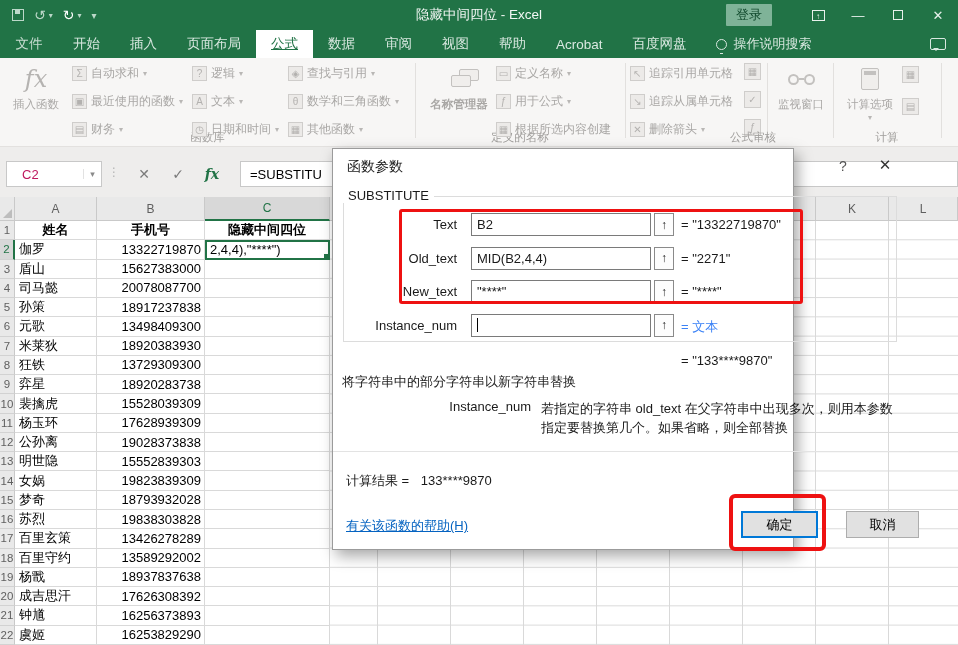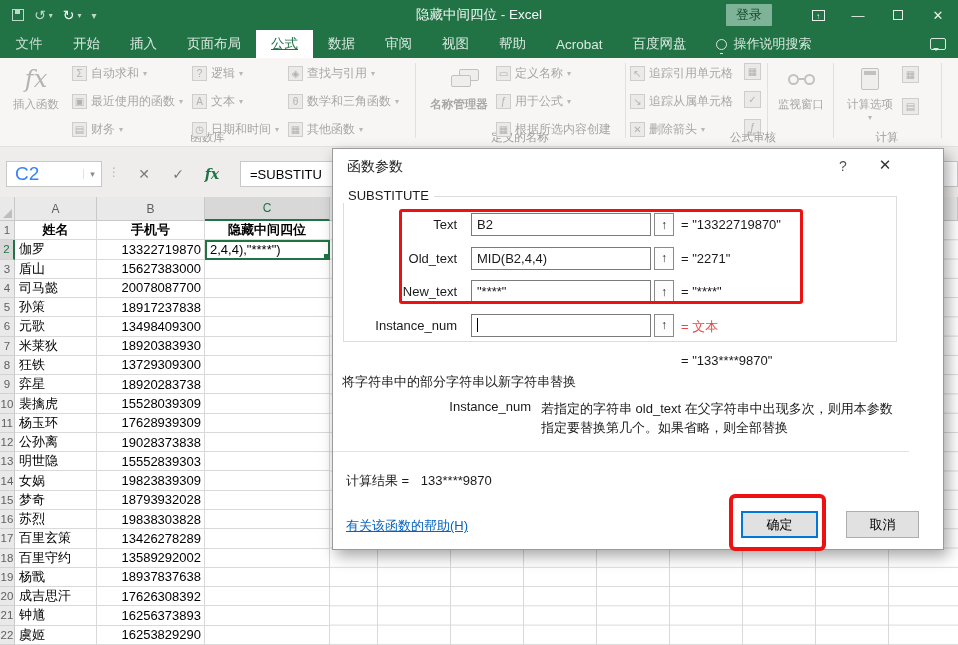--- a/index.html
+++ b/index.html
@@ -48,21 +48,21 @@
   .glasses { display:flex; align-items:center; }
   .glasses i { width:11px; height:11px; border:2px solid #c3c1bf; border-radius:50%; }
   .glasses s { width:5px; border-top:2px solid #c3c1bf; }
   .calcic { width:18px; height:22px; border:1.5px solid #c3c1bf; border-radius:2px; position:relative; background:#f0eeec; }
   .calcic::after { content:""; position:absolute; left:2px; top:2px; right:2px; height:4px; background:#c3c1bf; }
   .sicon { position:absolute; width:17px; height:17px; border:1px solid #cfcdcb; background:#eceae8; color:#b3b1af; font-size:10px; display:flex; align-items:center; justify-content:center; }
 
   
   .fbar { position:absolute; left:0; top:147px; width:958px; height:50px; background:#eeedec; }
   .namebox { position:absolute; left:6px; top:14px; width:96px; height:26px; background:#fff; border:1px solid #c8c8c8; display:flex; align-items:center; }
-  .namebox .nm { padding-left:8px; font-size:19px; color:#3b82f6; }
+  .namebox .nm { padding-left:15px; font-size:13px; color:#be185d; }
   .namebox .dd { margin-left:auto; width:18px; text-align:center; color:#8a8a8a; font-size:9px; border-left:1px solid #e2e2e2; }
   .fdots { position:absolute; left:108px; top:18px; color:#b5b5b5; font-size:12px; letter-spacing:1px; }
   .fbtn { position:absolute; top:16px; width:24px; height:22px; display:flex; align-items:center; justify-content:center; font-size:14px; color:#7a7a7a; }
   .fx-btn { font-family:"DejaVu Serif",serif; font-style:italic; color:#217346; font-weight:bold; font-size:14px; }
   .ffield { position:absolute; left:240px; top:14px; right:0; height:26px; background:#fff; border:1px solid #c8c8c8; display:flex; align-items:center; padding-left:9px; font-size:13px; color:#000; }
 
   
   .sheet { position:absolute; left:0; top:197px; width:958px; height:448px; background:#fff; }
   .hdrrow { position:absolute; left:0; top:0; height:24px; width:958px; display:flex; }
   .hcell { height:24px; border-right:1px solid #c9c9c9; border-bottom:1px solid #c9c9c9; background:#e9e9e9; color:#5f5f5f; font-size:12px; display:flex; align-items:center; justify-content:center; flex:none; }
@@ -81,32 +81,32 @@
   .rn.sel { background:#d8d8d8; border-right:2px solid #217346; color:#217346; }
   .cell { border-right:1px solid #d9d9d9; border-bottom:1px solid #d9d9d9; font-size:13px; color:#000; display:flex; align-items:center; overflow:hidden; white-space:nowrap; }
   .cA { width:82px; padding-left:4px; }
   .cB { width:108px; justify-content:flex-end; padding-right:3px; }
   .cC { width:125px; padding-left:4px; }
   .hdr1 { font-weight:bold; justify-content:center; padding:0; }
   .active-cell { position:relative; border:2px solid #217346 !important; padding-left:3px; background:#fff; }
   .active-cell::after { content:""; position:absolute; right:-2px; bottom:-2px; width:5px; height:5px; background:#217346; border:1px solid #fff; }
 
   
-  .dialog { position:absolute; left:332px; top:148px; width:612px; height:402px; background:#fff; border:1px solid #9b9b9b; box-shadow:4px 6px 14px rgba(0,0,0,.35); z-index:10; font-size:13px; color:#1a1a1a; }
+  .dialog { position:absolute; left:332px; top:148px; width:462px; height:402px; background:#fff; border:1px solid #9b9b9b; box-shadow:4px 6px 14px rgba(0,0,0,.35); z-index:10; font-size:13px; color:#1a1a1a; }
   .dlg-title { position:absolute; left:14px; top:9px; font-size:14px; }
   .dlg-help { position:absolute; top:9px; left:498px; width:24px; text-align:center; color:#555; font-size:14px; }
   .dlg-close { position:absolute; top:7px; left:538px; width:28px; text-align:center; color:#333; font-size:15px; }
   .groupbox { position:absolute; left:10px; top:47px; width:554px; height:146px; border:1px solid #dcdcdc; }
   .groupbox-label { position:absolute; left:10px; top:39px; background:#fff; padding:0 5px; font-size:13px; color:#1a1a1a; z-index:2; }
   .prow { position:absolute; left:0; width:576px; height:24px; }
   .plabel { position:absolute; left:0; top:4px; width:124px; text-align:right; }
   .pfield { position:absolute; left:138px; top:0; width:180px; height:23px; border:1px solid #7a7a7a; background:#fff; padding-left:5px; display:flex; align-items:center; font-size:13px; }
   .pcollapse { position:absolute; left:321px; top:0; width:20px; height:23px; border:1px solid #8a8a8a; background:#fdfdfd; display:flex; align-items:center; justify-content:center; font-size:12px; font-weight:bold; color:#222; }
   .presult { position:absolute; left:348px; top:4px; white-space:nowrap; }
-  .presult.muted { color:#ef4444; }
+  .presult.muted { color:#3b82f6; }
   .caret-blink { display:inline-block; width:1px; height:14px; background:#000; }
   .dlg-sep { position:absolute; left:0; width:576px; border-top:1px solid #e3e3e3; }
   .phelp-name { position:absolute; left:0; top:0; width:198px; text-align:right; }
   .phelp-text { position:absolute; left:208px; top:0; width:356px; line-height:19px; }
   .help-link { position:absolute; left:13px; top:368px; color:#0563c1; text-decoration:underline; }
   .dbtn { position:absolute; top:362px; height:27px; background:#e1e1e1; display:flex; align-items:center; justify-content:center; font-size:13px; color:#000; }
   .dbtn.ok { left:408px; width:77px; border:2px solid #0078d7; }
   .dbtn.cancel { left:513px; width:73px; border:1px solid #adadad; }
 
   

